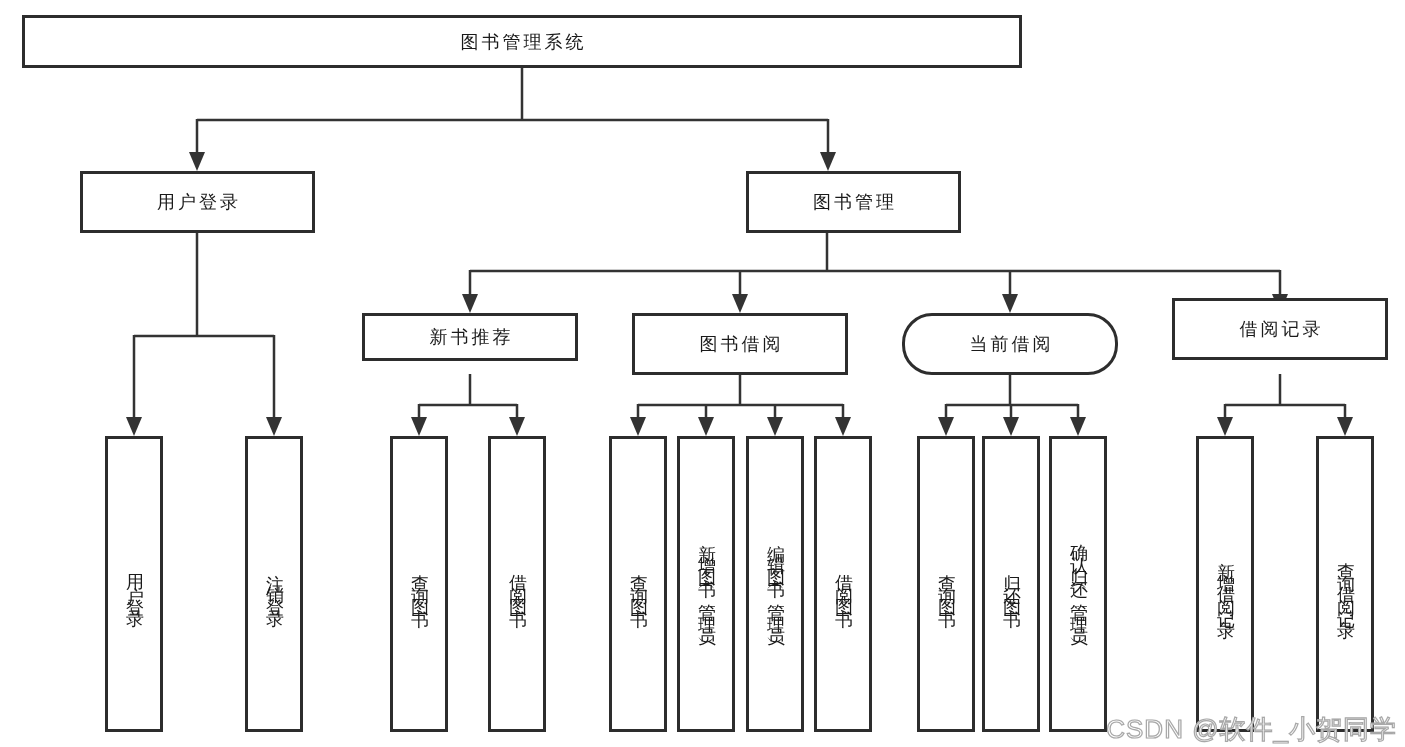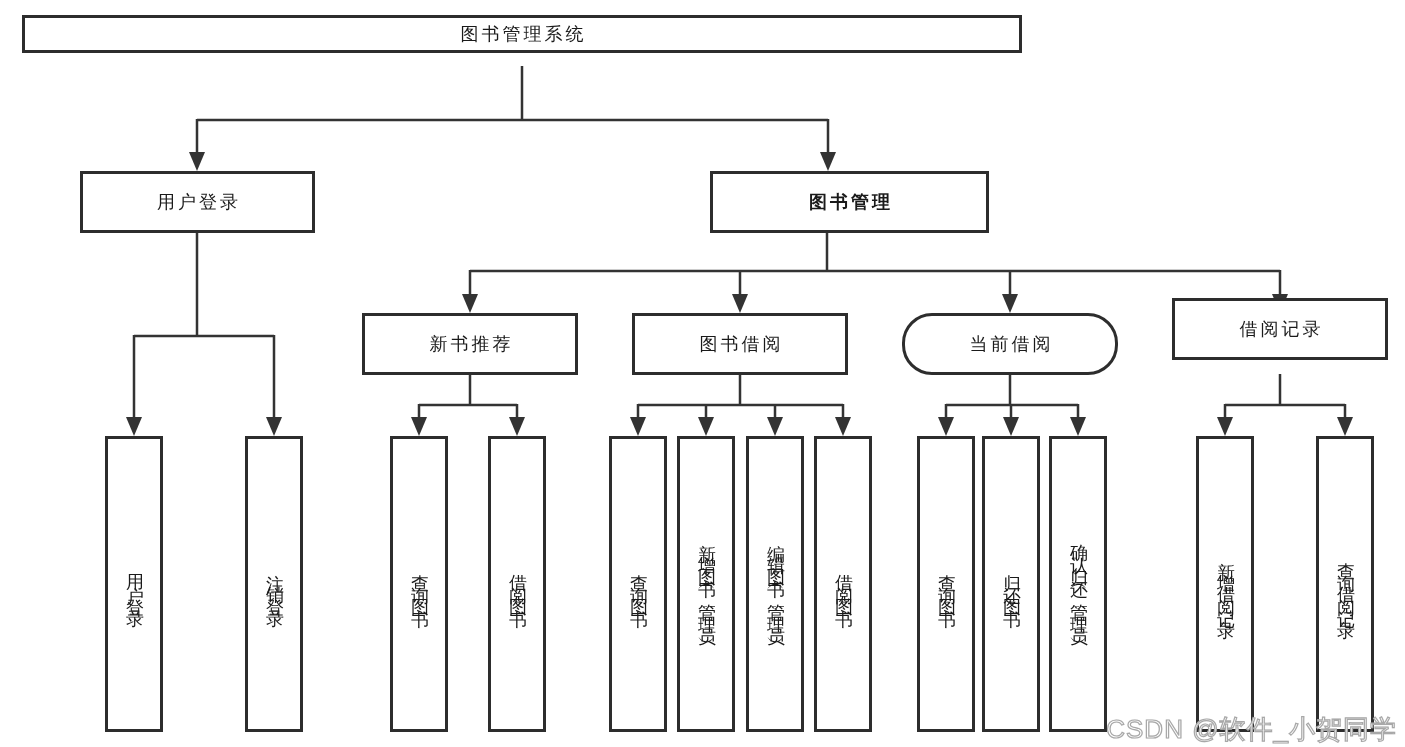--- a/index.html
+++ b/index.html
@@ -15,24 +15,24 @@
     border:3px solid #2d2d2d;background:#ffffff;
     display:flex;align-items:center;justify-content:center;
     color:#1a1a1a;
   }
   .hlabel{font-size:18px;letter-spacing:3px;padding-left:3px;white-space:nowrap;}
   .vleaf{
     writing-mode:vertical-rl;text-orientation:mixed;
     font-size:18px;letter-spacing:12px;line-height:1.1;
   }
   
-  .n-root{left:22px;top:15px;width:1000px;height:38px;}
+  .n-root{left:22px;top:15px;width:1000px;height:53px;}
   .n-user{left:80px;top:171px;width:235px;height:62px;}
-  .n-mgmt{left:710px;top:171px;width:279px;height:62px;font-weight:bold;}
-  .n-g0{left:362px;top:313px;width:216px;height:62px;}
+  .n-mgmt{left:746px;top:171px;width:215px;height:62px;}
+  .n-g0{left:362px;top:313px;width:216px;height:48px;}
   .n-g1{left:632px;top:313px;width:216px;height:62px;}
   .n-g2{left:902px;top:313px;width:216px;height:62px;border-radius:30px;}
   .n-g3{left:1172px;top:298px;width:216px;height:62px;}
   .leaf{top:436px;width:58px;height:296px;}
   .l-u0{left:105px;}  .l-u1{left:245px;}
   .l-a0{left:390px;}  .l-a1{left:488px;}
   .l-b0{left:609px;}  .l-b1{left:677px;} .l-b2{left:746px;} .l-b3{left:814px;}
   .l-c0{left:917px;}  .l-c1{left:982px;} .l-c2{left:1049px;}
   .l-d0{left:1196px;} .l-d1{left:1316px;}
   .watermark{

